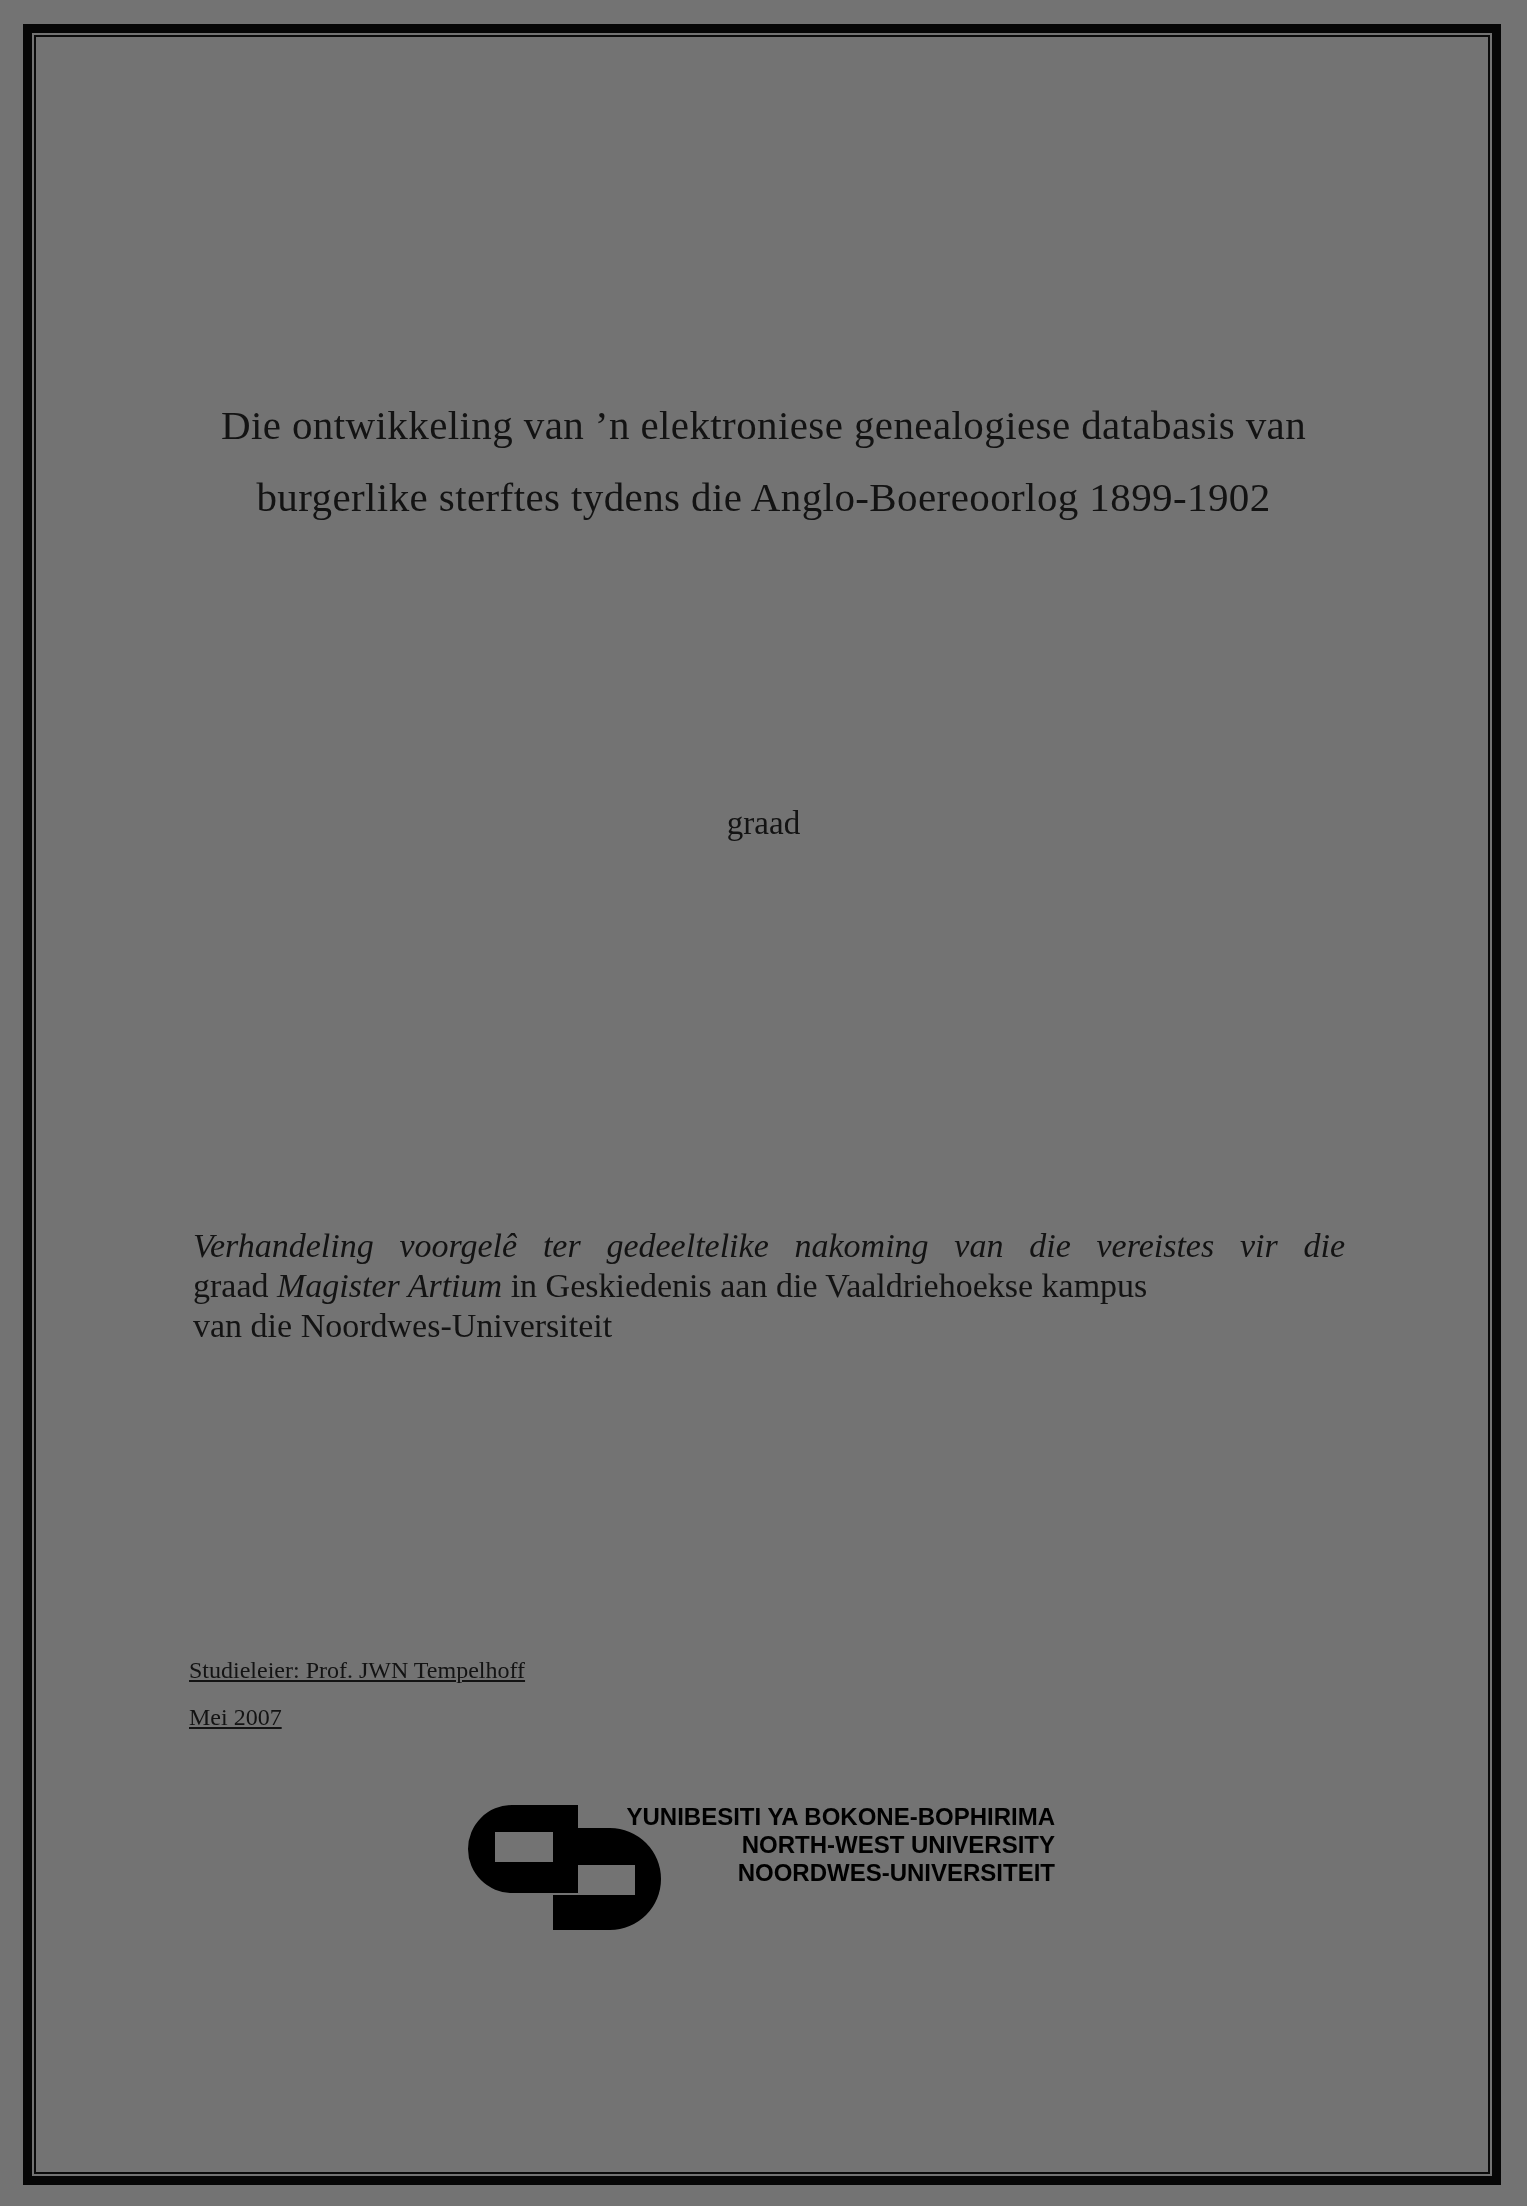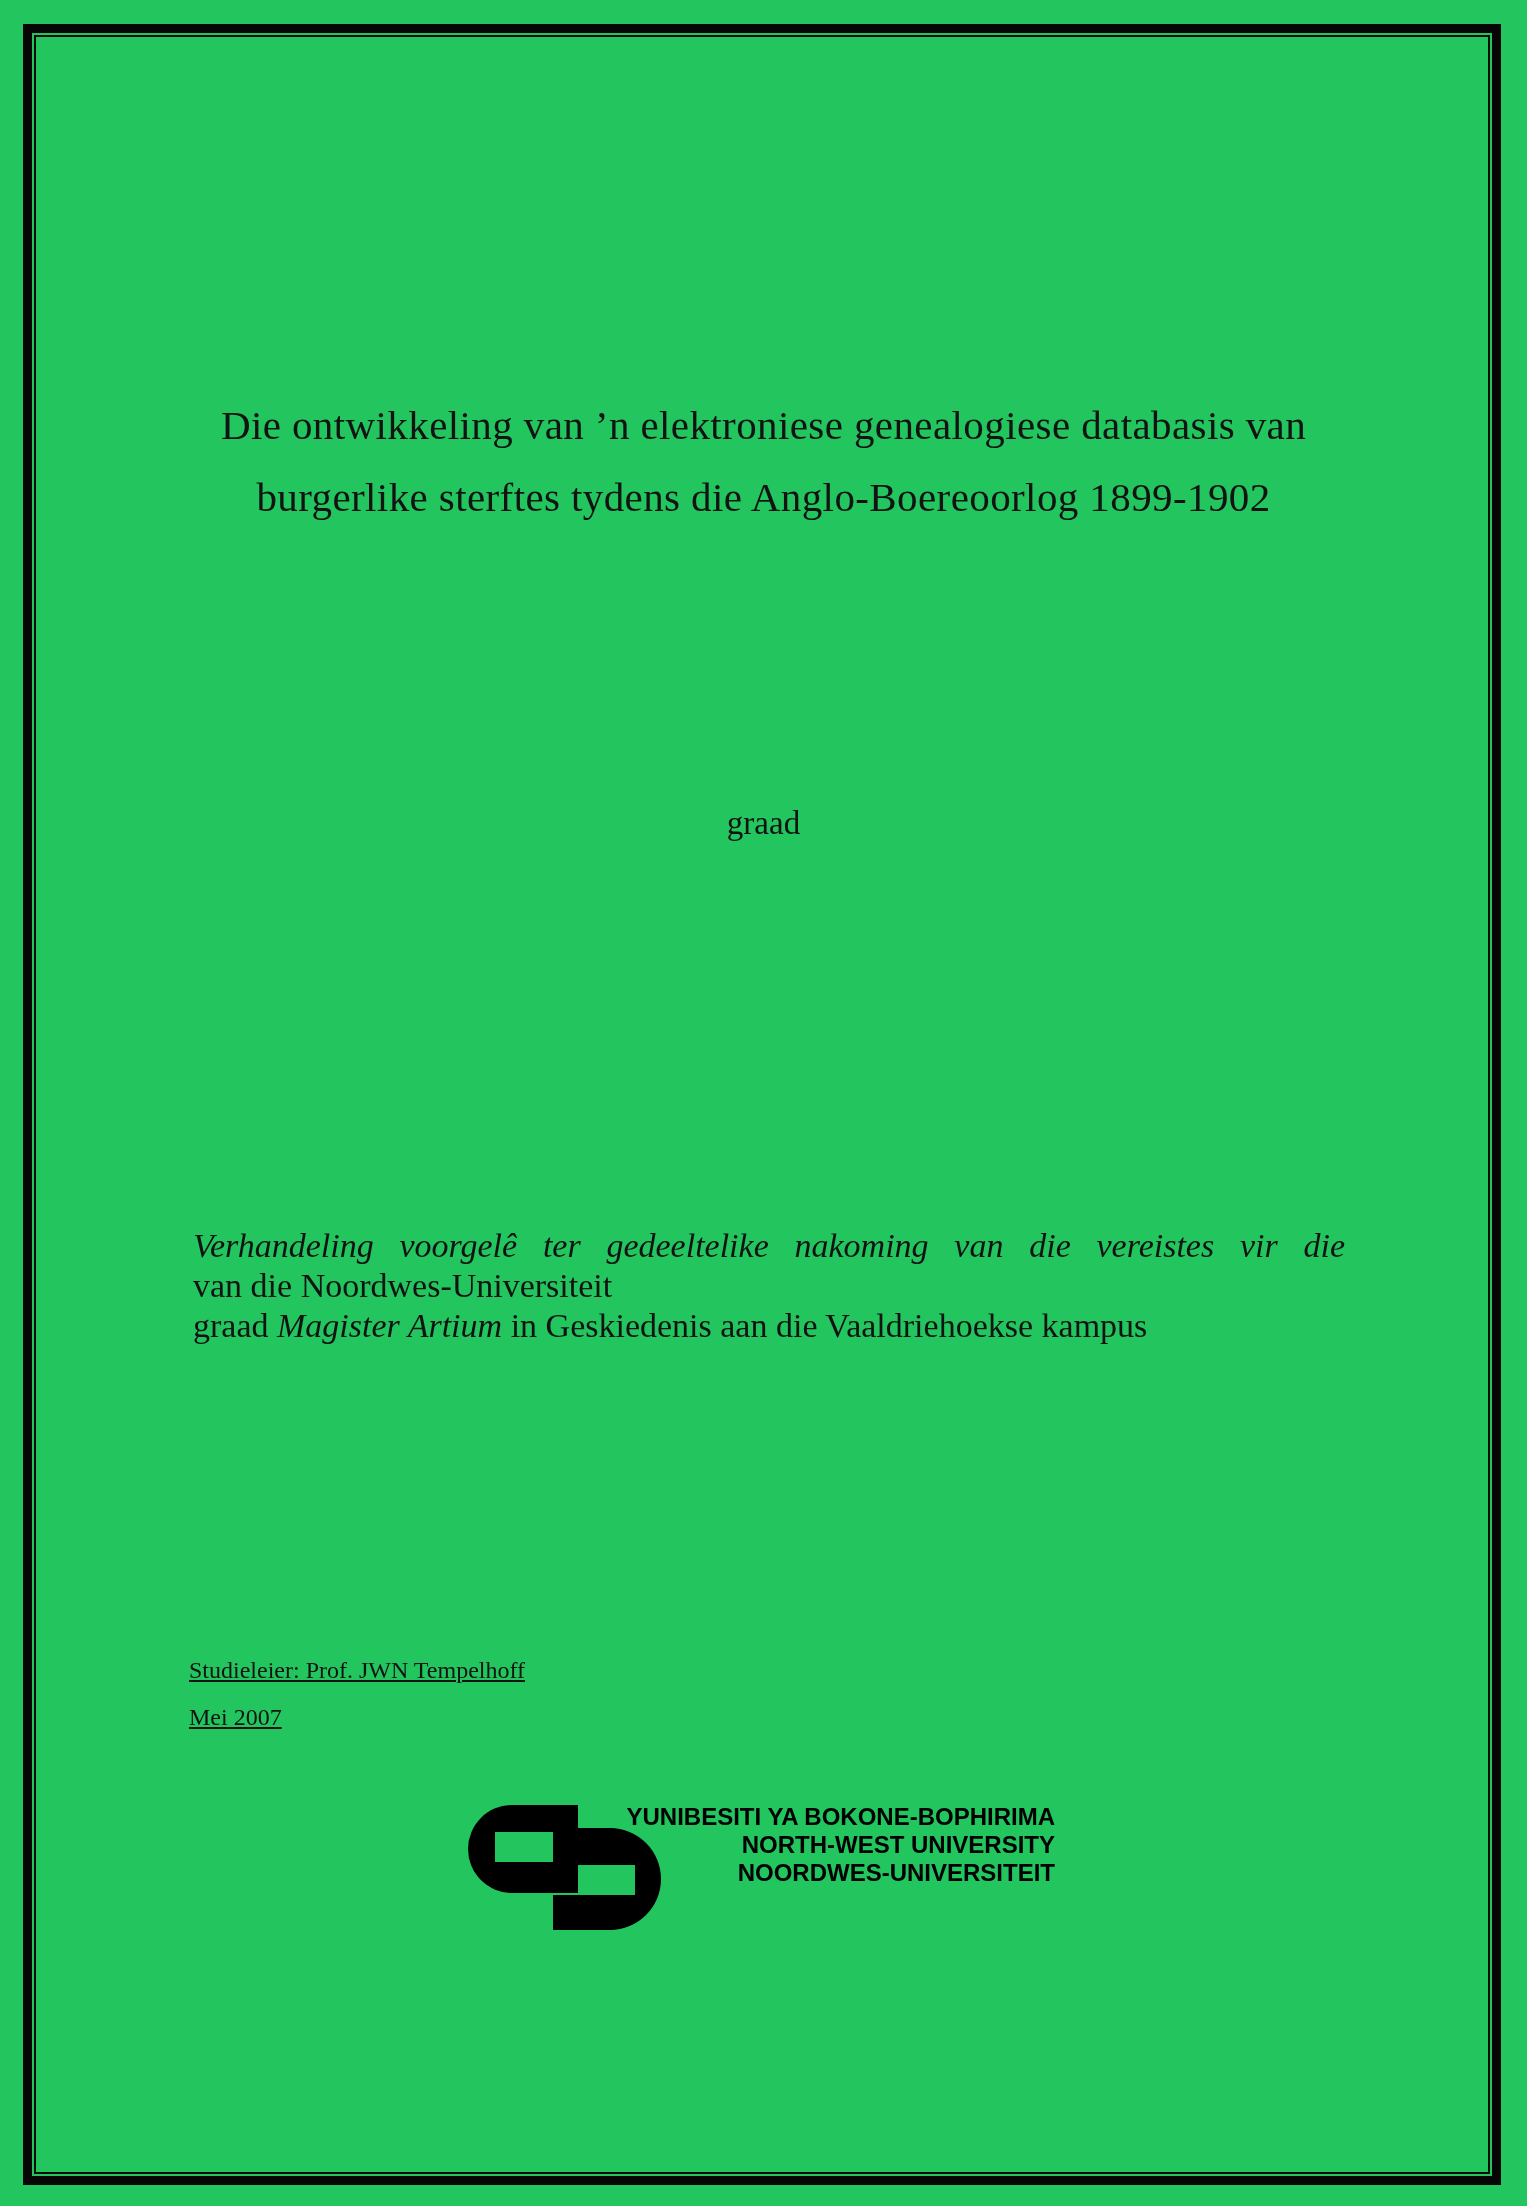--- a/index.html
+++ b/index.html
@@ -1,20 +1,20 @@
 <!DOCTYPE html>
 <html><head>
 <meta charset="utf-8">
 <style>
   html, body { margin: 0; padding: 0; background: #ffffff; }
   .page {
     position: relative;
     width: 1527px;
     height: 2206px;
-    background: #22c55e;
+    background: #737373;
     font-family: "Liberation Serif", serif;
     color: #131313;
     overflow: hidden;
   }
   
   .border-outer {
     position: absolute;
     left: 23px; top: 24px; right: 26px; bottom: 21px;
     border: 9px solid #060606;
   }
@@ -105,22 +105,22 @@
   <div class="title">
     <div>Die ontwikkeling van ’n elektroniese genealogiese databasis van</div>
     <div>burgerlike sterftes tydens die Anglo-Boereoorlog 1899-1902</div>
   </div>
 
   <div class="byline">graad</div>
 
 
   <div class="statement">
     <div class="line-justified">Verhandeling voorgelê ter gedeeltelike nakoming van die vereistes vir die</div>
+    <div><span>graad </span><i>Magister Artium</i><span> in Geskiedenis aan die Vaaldriehoekse kampus</span></div>
     <div>van die Noordwes-Universiteit</div>
-    <div><span>graad </span><i>Magister Artium</i><span> in Geskiedenis aan die Vaaldriehoekse kampus</span></div>
   </div>
 
   <div class="supervisor-block">
     <div>Studieleier: Prof. JWN Tempelhoff</div>
     <div>Mei 2007</div>
   </div>
 
   <div class="logo">
     <svg class="logo-mark" width="210" height="135" viewBox="0 0 210 135" aria-hidden="true">
       <path d="M93,28 H150 A51,51 0 0 1 150,130 H93 V95 H175 V65 H93 Z" fill="#000000"></path>

